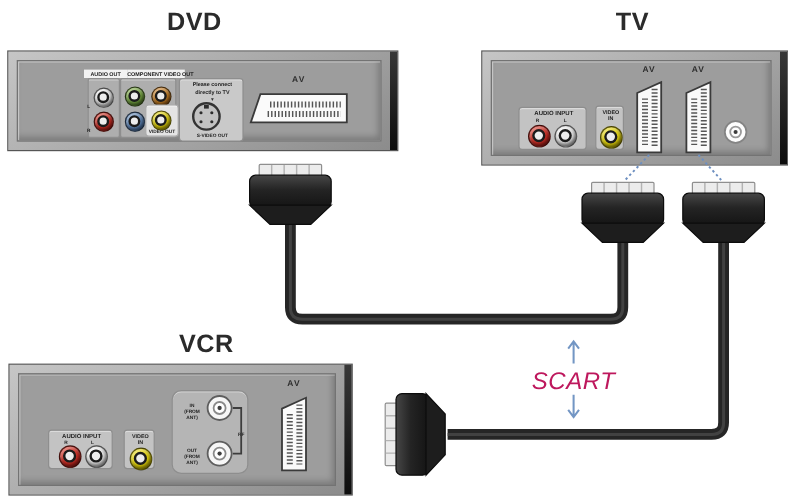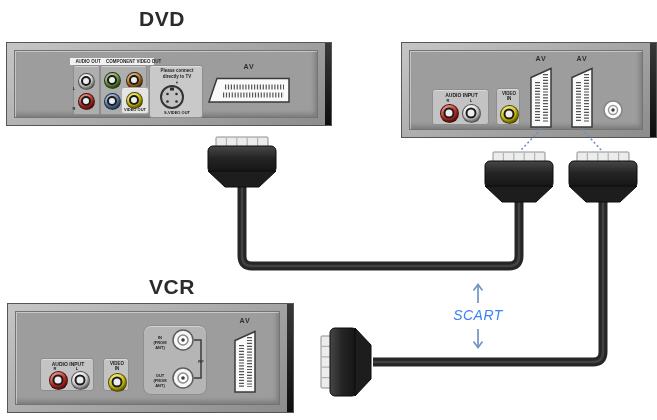--- a/index.html
+++ b/index.html
@@ -29,28 +29,29 @@
   .jack::after{content:"";position:absolute;left:50%;top:50%;transform:translate(-50%,-50%);
         border-radius:50%;background:#ededed;border:2px solid #1b1b1b;width:6px;height:6px;}
   .jack.lg::after{width:7px;height:7px;}
   .jack.red{background:radial-gradient(circle at 38% 32%,#ea6f60,#c22a22 55%,#70100c 95%);}
   .jack.white{background:radial-gradient(circle at 38% 32%,#ffffff,#d9d9d9 55%,#8f8f8f 95%);}
   .jack.yellow{background:radial-gradient(circle at 38% 32%,#f5ea54,#d7c808 55%,#7e7404 95%);}
   .jack.green{background:radial-gradient(circle at 38% 32%,#a5c873,#6d9a3c 55%,#38511c 95%);}
   .jack.blue{background:radial-gradient(circle at 38% 32%,#90aed1,#5a7fae 55%,#2d4a70 95%);}
   .jack.orange{background:radial-gradient(circle at 38% 32%,#dfa45e,#b5731f 55%,#63390d 95%);}
   #overlay{position:absolute;left:0;top:0;width:657px;height:420px;pointer-events:none;}
-  .scart-word{position:absolute;font-style:italic;font-size:14px;color:#3b82f6;text-align:center;letter-spacing:.5px;}
+  .scart-word{position:absolute;font-style:italic;font-size:20px;color:#be185d;text-align:center;letter-spacing:.5px;}
 </style>
 </head>
 <body>
 
 <div id="stage">
 
   <div class="title" style="left:102px;top:7px;width:120px;">DVD</div>
+  <div class="title" style="left:487px;top:7px;width:80px;">TV</div>
   <div class="title" style="left:132px;top:275px;width:80px;">VCR</div>
 
   <div class="panel" style="left:6px;top:42px;width:326px;height:84px;">
     <div class="face"></div>
     <div class="side"></div>
 
     <div class="gbox dk" style="left:66px;top:22px;width:27px;height:50px;"></div>
     <div class="gbox dk" style="left:93px;top:22px;width:47px;height:50px;"></div>
     <div class="strip" style="left:63px;top:15px;width:36px;">AUDIO OUT</div>
     <div class="strip" style="left:99px;top:15px;width:48px;">COMPONENT VIDEO OUT</div>

